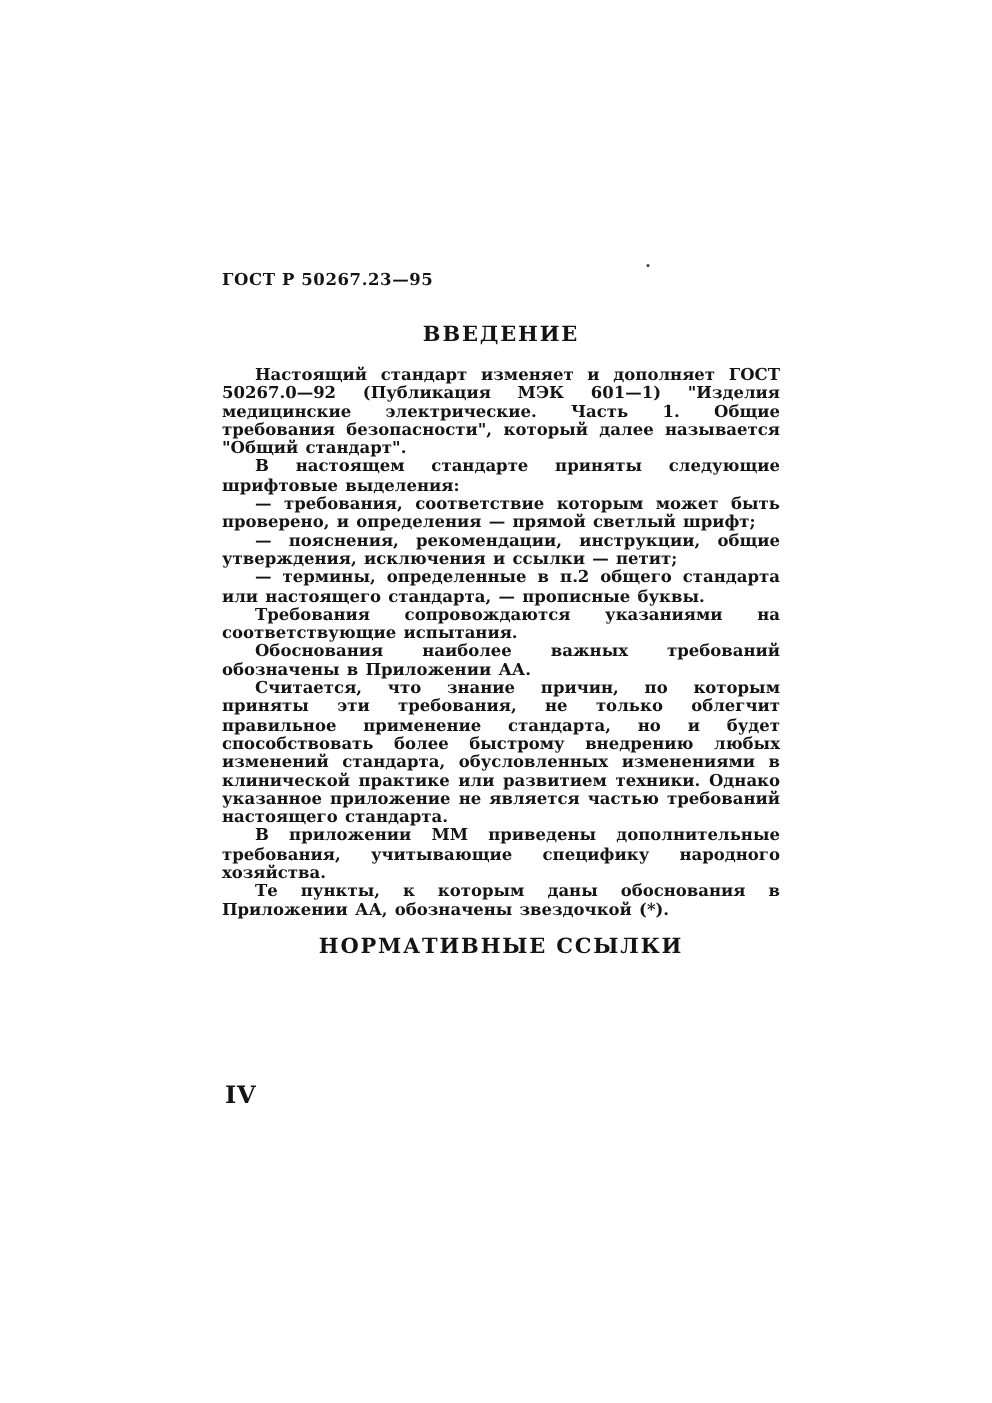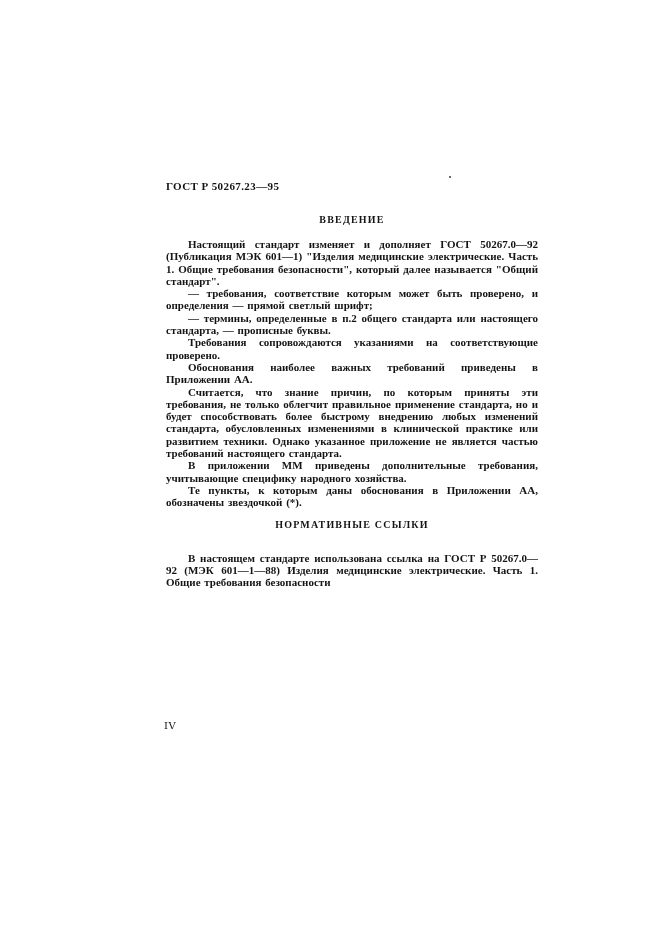--- a/index.html
+++ b/index.html
@@ -10,85 +10,85 @@
   body {
     width: 661px;
     height: 935px;
     position: relative;
     overflow: hidden;
     font-family: "DejaVu Serif", serif;
     color: #141414;
   }
   .page {
     position: absolute;
-    left: 166px;
+    left: 148px;
     top: 180px;
     width: 372px;
-    font-family: Liberation Serif, serif;
   }
   .gost-header {
     font-weight: bold;
     font-size: 11px;
     letter-spacing: 0.4px;
     margin: 0 0 22px 0;
   }
   .artifact-dot {
     position: absolute;
     left: 283px;
     top: -4px;
     width: 2px;
     height: 2px;
     border-radius: 50%;
     background: #3a3a3a;
   }
   h1.section-title {
     text-align: center;
     font-weight: bold;
-    font-size: 10px;
+    font-size: 14px;
     letter-spacing: 1.2px;
     margin: 0 0 13px 0;
   }
   h1.section-title.second {
     margin-top: 10px;
-    margin-bottom: 22px;
+    margin-bottom: 1px;
   }
   p.para {
     margin: 0;
     text-align: justify;
     text-indent: 2em;
     font-size: 11px;
     line-height: 12.3px;
     font-weight: bold;
     word-spacing: 1px;
   }
   .page-footer {
     position: absolute;
-    left: 164px;
+    left: 150px;
     top: 720px;
-    font-weight: normal;
-    font-size: 10px;
+    font-weight: bold;
+    font-size: 16px;
     letter-spacing: 0.5px;
   }
 </style>
 </head>
 <body>
 
 <div class="page">
   <div class="gost-header">ГОСТ Р 50267.23—95</div>
   <div class="artifact-dot"></div>
 
   <h1 class="section-title">ВВЕДЕНИЕ</h1>
 
   <p class="para">Настоящий стандарт изменяет и дополняет ГОСТ 50267.0—92 (Публикация МЭК 601—1) "Изделия медицинские электрические. Часть 1. Общие требования безопасности", который далее называется "Общий стандарт".</p>
+  <p class="para">В настоящем стандарте приняты следующие шрифтовые выделения:</p>
   <p class="para">— требования, соответствие которым может быть проверено, и определения — прямой светлый шрифт;</p>
+  <p class="para">— пояснения, рекомендации, инструкции, общие утверждения, исключения и ссылки — петит;</p>
   <p class="para">— термины, определенные в п.2 общего стандарта или настоящего стандарта, — прописные буквы.</p>
-  <p class="para">Требования сопровождаются указаниями на соответствующие проверено.</p>
-  <p class="para">Обоснования наиболее важных требований приведены в Приложении АА.</p>
+  <p class="para">Требования сопровождаются указаниями на соответствующие испытания.</p>
+  <p class="para">Обоснования наиболее важных требований обозначены в Приложении АА.</p>
   <p class="para">Считается, что знание причин, по которым приняты эти требования, не только облегчит правильное применение стандарта, но и будет способствовать более быстрому внедрению любых изменений стандарта, обусловленных изменениями в клинической практике или развитием техники. Однако указанное приложение не является частью требований настоящего стандарта.</p>
   <p class="para">В приложении ММ приведены дополнительные требования, учитывающие специфику народного хозяйства.</p>
   <p class="para">Те пункты, к которым даны обоснования в Приложении АА, обозначены звездочкой (*).</p>
 
   <h1 class="section-title second">НОРМАТИВНЫЕ ССЫЛКИ</h1>
 
-  <p class="para">В настоящем стандарте использована ссылка на ГОСТ Р 50267.0—92 (МЭК 601—1—88) Изделия медицинские электрические. Часть 1. Общие требования безопасности</p>
 </div>
 
 <div class="page-footer">IV</div>
 
 </body></html>

